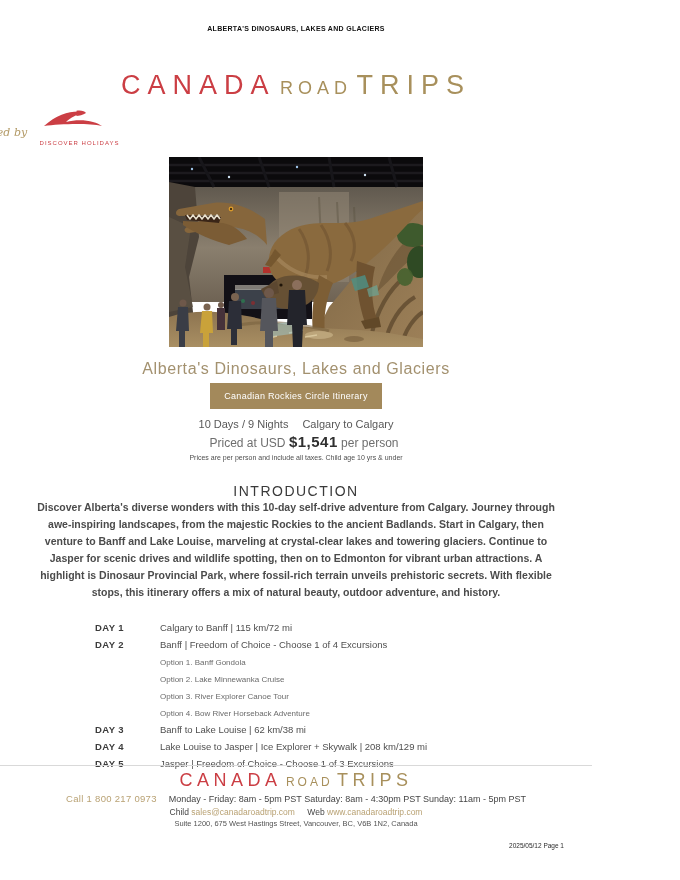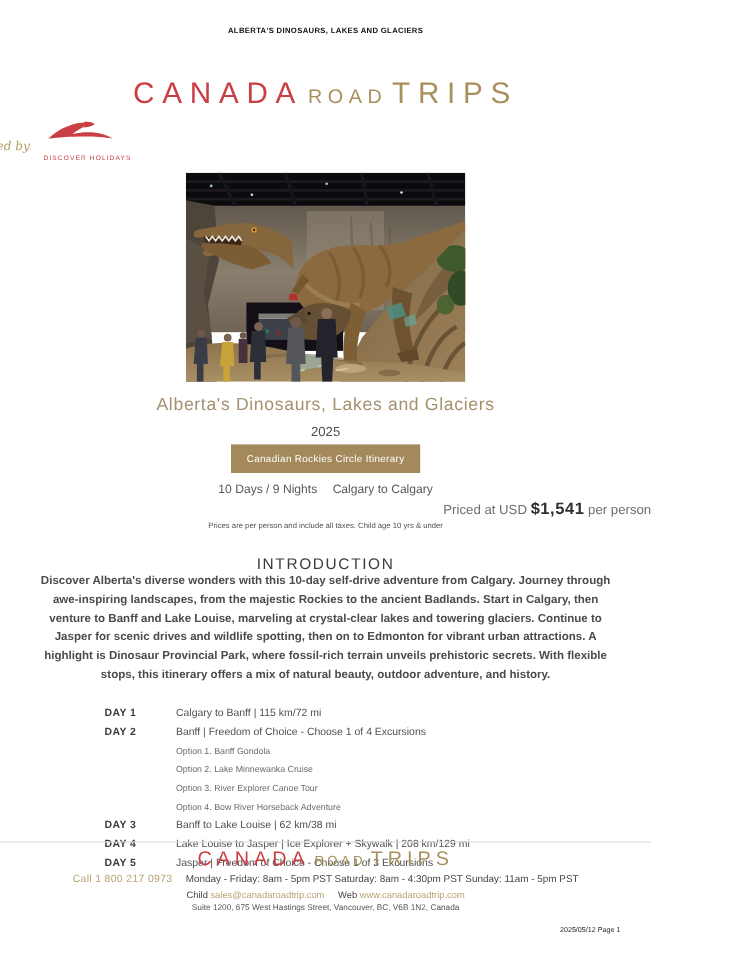--- a/index.html
+++ b/index.html
@@ -37,21 +37,21 @@
   
   .trip-title { text-align:center; margin-top:13px; font-size:16px; font-weight:400; letter-spacing:.6px; color:#a3916f; }
   .trip-year  { text-align:center; margin-top:7px; font-size:12px; color:#4f4f4f; }
   .badge-row  { text-align:center; margin-top:5px; }
   .badge {
     display:inline-block; background:#a3895b; color:#ffffff;
     font-size:9px; padding:8px 14px; letter-spacing:.3px;
   }
   .trip-meta  { text-align:center; margin-top:9px; font-size:11px; color:#585858; }
   .trip-meta .sep { display:inline-block; width:14px; }
-  .price-line { text-align:right; margin-top:3px; font-size:12px; color:#6e6e6e;padding-left:16px; }
+  .price-line { text-align:center; margin-top:3px; font-size:12px; color:#6e6e6e;padding-left:16px; }
   .price-line .amount { font-size:15px; font-weight:bold; color:#2f2f2f; letter-spacing:.5px; }
   .price-note { text-align:center; margin-top:4px; font-size:7px; color:#4f4f4f; }
 
   
   .intro-heading {
     text-align:center; margin-top:22px;
     font-size:14px; font-weight:500; letter-spacing:1.5px; color:#3a3a3a;
   }
   .intro-body {
     width:522px; margin:0 auto 0 auto; text-align:center;
@@ -208,21 +208,20 @@
         <path d="M33 154 L43 154 L44 176 L40 176 L40 190 L34 190 L34 176 L31 176 Z" fill="#c9a23a"></path>
         <circle cx="14" cy="146" r="3.5" fill="#6e584a"></circle>
         <path d="M9 150 L19 150 L20 174 L16 174 L16 190 L10 190 L10 174 L7 174 Z" fill="#3a3d46"></path>
         <circle cx="52" cy="148" r="3" fill="#6e584a"></circle>
         <rect x="48" y="151" width="8" height="22" fill="#46323a"></rect>
       </g>
     </svg>
   </div>
 
   <div class="trip-title">Alberta's Dinosaurs, Lakes and Glaciers</div>
-  <div class="trip-year">2025</div>
   <div class="badge-row">
     <span class="badge">Canadian Rockies Circle Itinerary</span>
   </div>
   <div class="trip-meta">
     <span>10 Days / 9 Nights</span><span class="sep"></span><span>Calgary to Calgary</span>
   </div>
   <div class="price-line">
     <span>Priced at USD</span>
     <span class="amount">$1,541</span>
     <span>per person</span>

